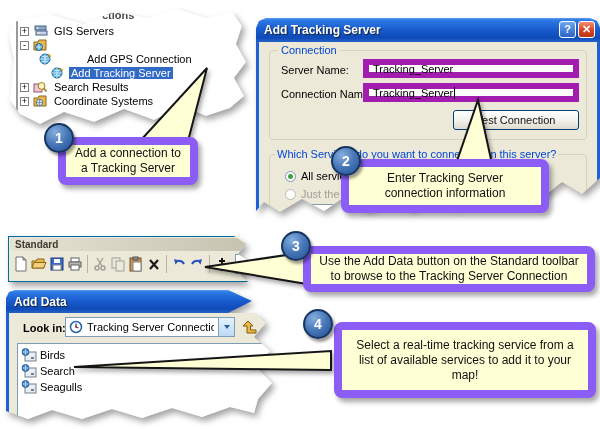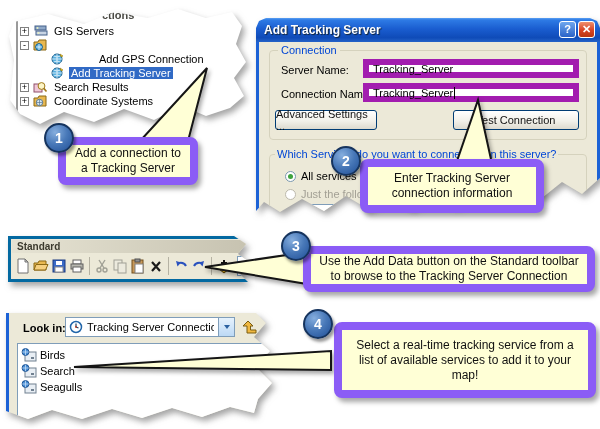--- a/index.html
+++ b/index.html
@@ -45,21 +45,21 @@
   .question { position:absolute; font-size:11px; color:#0046d5; background:#ece9d8; padding:0 2px; white-space:nowrap; }
   .radio-row { position:absolute; display:flex; align-items:center; gap:5px; font-size:11px; }
   .radio { width:11px; height:11px; border-radius:50%; background:#fff; border:1px solid #7a98af; position:relative; flex:0 0 auto; }
   .radio.on::after { content:""; position:absolute; left:2px; top:2px; width:5px; height:5px; border-radius:50%; background:#3fa33f; }
   .radio.dis { border-color:#bcb9ac; }
   .radio-row.dis { color:#a3a095; }
   .svc-listbox { position:absolute; background:#fff; border:1px solid #7f9db9; }
 
   
   #tb-frag { left:8px; top:236px; width:248px; height:46px; }
-  #tb-clip { position:absolute; inset:0; background:#ece9d8; border:3px solid #0369a1;
+  #tb-clip { position:absolute; inset:0; background:#ece9d8; border:1px solid #0369a1;
     clip-path:polygon(0px 0px,226px 0px,238px 8px,230px 18px,244px 28px,232px 38px,240px 46px,0px 46px); }
   .tb-title { position:absolute; left:1px; right:1px; top:1px; height:13px;
     background:linear-gradient(90deg,#e6e3d3,#c6c2b0); font-size:10px; font-weight:bold; color:#3c3a2e; padding:1px 0 0 5px; }
   .tb-row { position:absolute; left:3px; top:16px; display:flex; align-items:center; }
   .tb-btn { width:18px; height:22px; display:flex; align-items:center; justify-content:center; }
   .tb-sep { width:1px; height:18px; background:#b5b2a3; margin:0 3px; }
   .tb-combo { width:26px; height:20px; background:#fff; border:1px solid #7f9db9; margin-left:4px; }
 
   
   #ad-frag { left:6px; top:290px; width:292px; height:139px; }
@@ -111,21 +111,21 @@
 
       <div class="tree-row" style="left:14px; top:34px;">
         <span class="expander">-</span>
         <svg class="ticon" viewBox="0 0 15 14">
             <path d="M1 4 L5 4 L6 2 L13 2 L13 12 L1 12 Z" fill="#e8b850" stroke="#8b6914"></path>
             <circle cx="6" cy="9" r="3.4" fill="#58b0e0" stroke="#1a6090"></circle>
             <path d="M3 9 H9 M6 6 V12" stroke="#fff" stroke-width="0.7"></path>
           </svg>
       </div>
 
-      <div class="tree-row" style="left:44px; top:48px;gap:32px;">
+      <div class="tree-row" style="left:32px; top:48px;gap:32px;">
         <svg class="ticon" viewBox="0 0 15 14">
             <circle cx="7" cy="7" r="5" fill="#58b0e0" stroke="#1a6090"></circle>
             <path d="M2 7 H12 M7 2 V12 M3.5 4 Q7 6 10.5 4 M3.5 10 Q7 8 10.5 10" stroke="#fff" fill="none" stroke-width="0.7"></path>
             <path d="M10 2 L13 4 L11 5 Z" fill="#f5d020" stroke="#806000" stroke-width="0.5"></path>
           </svg>
         <span class="tree-label">Add GPS Connection</span>
       </div>
 
       <div class="tree-row" style="left:44px; top:62px;">
         <svg class="ticon" viewBox="0 0 15 14">
@@ -173,21 +173,20 @@
         </div>
         <div class="dlg-label" style="left:22px; top:22px;">Server Name:</div>
         <div class="xp-textbox" style="left:104px; top:17px; width:216px; height:19px;">
           <span>Tracking_Server</span>
         </div>
         <div class="dlg-label" style="left:22px; top:46px;">Connection Name:</div>
         <div class="xp-textbox" style="left:104px; top:41px; width:216px; height:19px;">
           <span>Tracking_Server</span>
             <span class="caret"></span>
         </div>
-        <div class="xp-button" style="left:16px; top:68px; width:102px; height:20px;">Advanced Settings ...</div>
         <div class="xp-button" style="left:194px; top:68px; width:126px; height:20px;">Test Connection</div>
 
         <div class="groupbox" style="left:10px; top:112px; width:318px; height:80px;"></div>
         <div class="question" style="left:16px; top:106px;">Which Services do you want to connect to on this server?</div>
         <div class="radio-row" style="left:26px; top:128px;">
           <span class="radio on"></span>
           <span>All services</span>
         </div>
         <div class="radio-row dis" style="left:26px; top:146px;">
           <span class="radio dis"></span>
@@ -274,20 +273,23 @@
               <path d="M8 2 V8 M5 5 H11" stroke="#111" stroke-width="2"></path>
               <path d="M8 7 L13 11 L8 15 L3 11 Z" fill="#f0c020" stroke="#604000"></path>
             </svg>
           </span>
         <span class="tb-combo"></span>
       </div>
     </div>
   </div>
 
   <div class="frag" id="ad-frag">
+    <div class="ad-titlebar">
+      <span class="xp-title">Add Data</span>
+    </div>
     <div class="ad-body">
       <div class="lookin-label">Look in:</div>
       <div class="lookin-combo">
         <svg width="14" height="14" viewBox="0 0 14 14">
             <circle cx="7" cy="7" r="5.5" fill="#fff" stroke="#2266aa" stroke-width="1.5"></circle>
             <path d="M7 7 L7 3.5 M7 7 L9.5 8" stroke="#204060" stroke-width="1.2"></path>
             <circle cx="7" cy="7" r="0.9" fill="#c03018"></circle>
           </svg>
         <span class="lookin-text">Tracking Server Connection</span>
         <span class="combo-arrow"></span>
@@ -330,21 +332,21 @@
   <svg id="tails">
     <polygon points="140,141 188,141 207,68" fill="#ffffd6" stroke="#151515" stroke-width="2"></polygon>
     <polygon points="456,164 492,164 478,100" fill="#ffffd6" stroke="#151515" stroke-width="2"></polygon>
     <polygon points="307,252 307,284 205,267" fill="#ffffd6" stroke="#151515" stroke-width="2"></polygon>
     <polygon points="331,351 331,370 74,367" fill="#ffffd6" stroke="#151515" stroke-width="2"></polygon>
   </svg>
 
   <div class="balloon" style="left:58px; top:137px; width:140px; height:48px;">Add a connection to a Tracking Server</div>
   <div class="badge" style="left:44px; top:123px;">1</div>
 
-  <div class="balloon" style="left:360px; top:159px; width:184px; height:54px;">Enter Tracking Server connection information</div>
+  <div class="balloon" style="left:341px; top:159px; width:208px; height:54px;">Enter Tracking Server connection information</div>
   <div class="badge" style="left:331px; top:146px;">2</div>
 
   <div class="balloon" style="left:303px; top:246px; width:292px; height:46px;">Use the Add Data button on the Standard toolbar to browse to the Tracking Server Connection</div>
   <div class="badge" style="left:281px; top:231px;">3</div>
 
   <div class="balloon" style="left:327px; top:322px; width:262px; height:76px;margin-left:7px;">Select a real-time tracking service from a list of available services to add it to your map!</div>
   <div class="badge" style="left:303px; top:309px;">4</div>
 
 </div>
 

